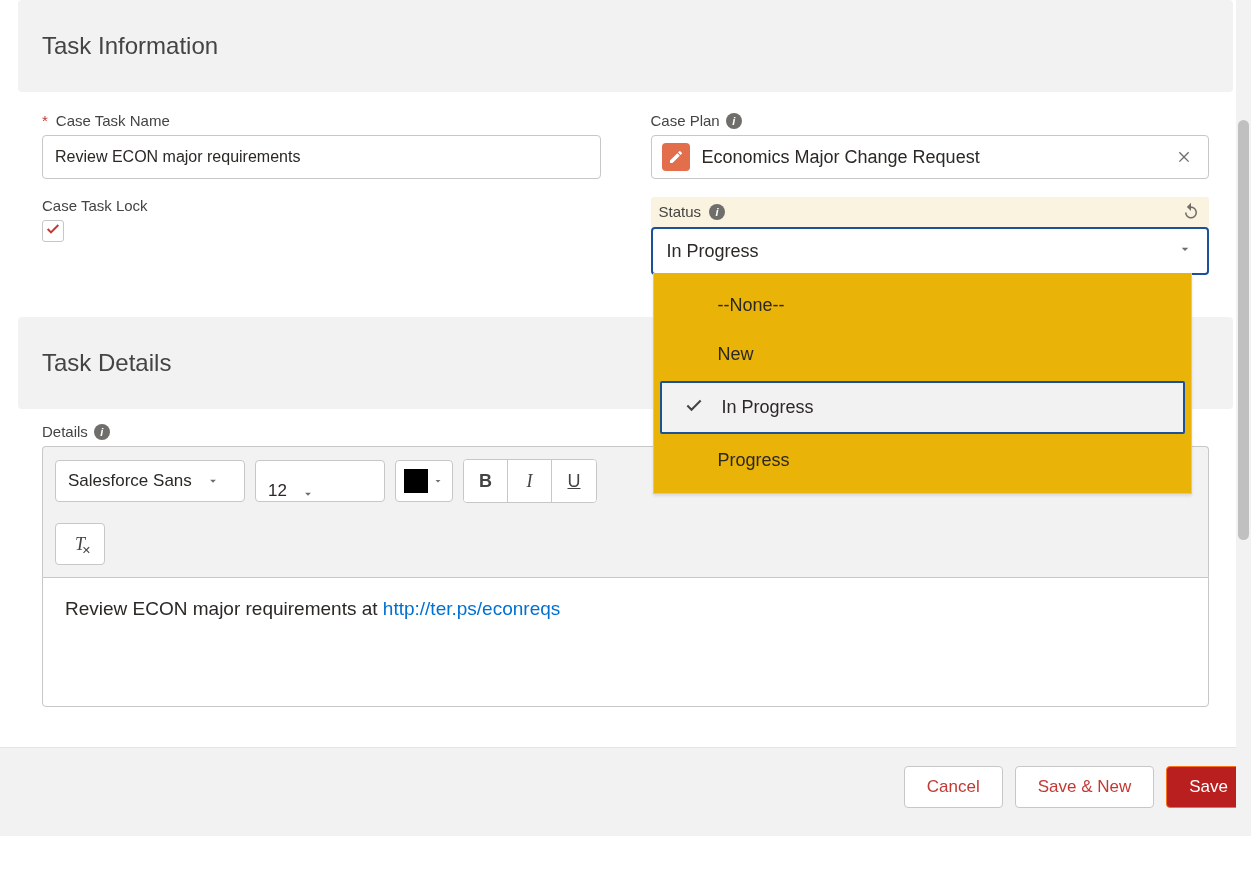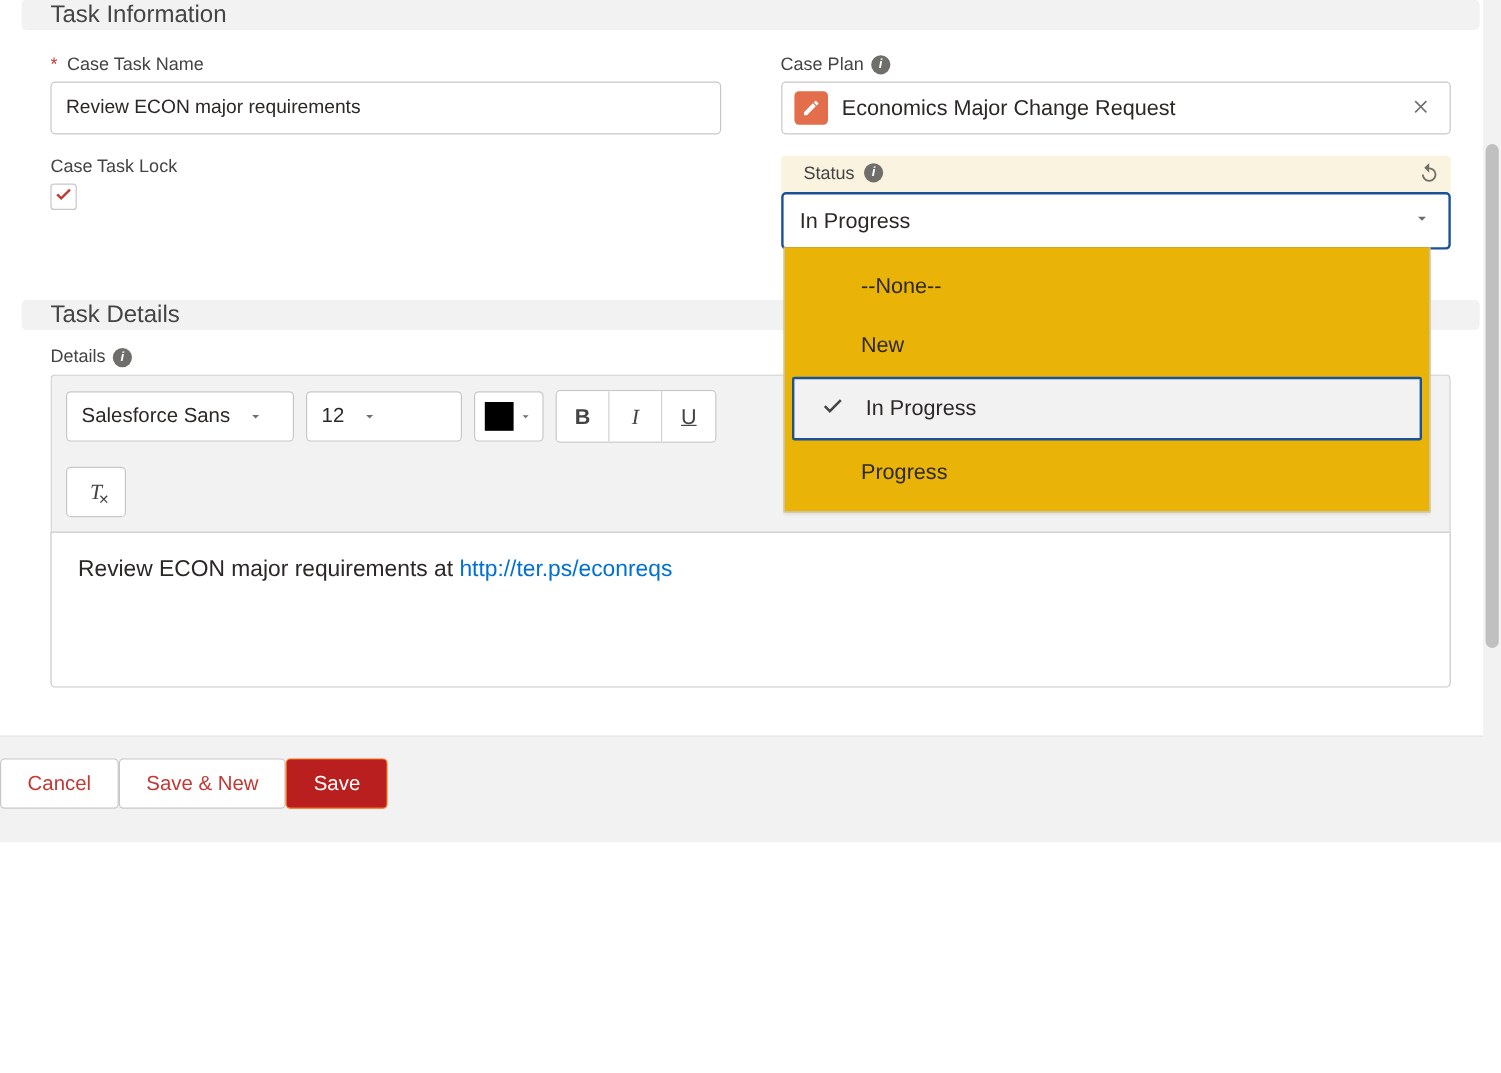--- a/index.html
+++ b/index.html
@@ -1,22 +1,22 @@
 <!DOCTYPE html>
 <html><head>
 <meta charset="utf-8">
 <style>
   * { box-sizing: border-box; }
   html, body { margin:0; padding:0; font-family: -apple-system, "Segoe UI", Arial, sans-serif; color:#3e3e3c; background:#fff;}
   .page { width:1251px; margin:0 auto; background:#fff; }
 
   .section-head {
     background:#f3f2f2;
-    padding: 1px 24px;
-    font-size: 20px;
+    padding: 32px 24px;
+    font-size: 24px;
     color:#444;
     border-radius:4px;
     margin: 0 18px;
   }
   .fields-grid {
     display:grid;
     grid-template-columns: 1fr 1fr;
     gap: 0 50px;
     padding: 20px 42px 24px 42px;
   }
@@ -42,21 +42,21 @@
     display:flex; align-items:center; justify-content:center; color:#fff;
   }
   .lookup-text { flex:1; font-size:18px; color:#2b2826; }
   .lookup-clear { font-size:20px; color:#706e6b; padding:4px 6px; cursor:pointer;}
 
   .status-strip {
     background:#faf3df; border-radius:3px 3px 0 0;
     padding:4px 8px 6px 8px;
     display:flex; align-items:center; justify-content:space-between;
   }
-  .status-strip .left { display:flex; align-items:flex-start; gap:8px; font-size:15px; color:#444;margin-left:11px;}
+  .status-strip .left { display:flex; align-items:flex-end; gap:8px; font-size:15px; color:#444;}
   .undo-icon { width:20px; height:20px; color:#706e6b; cursor:pointer; display:flex; align-items:center; justify-content:center;}
 
   .select-box {
     position:relative;
     border:2px solid #1b5297; border-radius:4px;
     height:48px; display:flex; align-items:center; padding:0 14px;
     font-size:18px; color:#2b2826; background:#fff; justify-content:space-between;
   }
   .dropdown-arrow { color:#706e6b; }
   .dropdown-panel {
@@ -120,21 +120,21 @@
     position:relative;
   }
   .rte-body {
     border:1px solid #c9c7c5; border-radius:0 0 4px 4px;
     min-height:130px; padding:20px 22px; font-size:19px; color:#2b2826; background:#fff;
   }
   .rte-body a { color:#0070d2; text-decoration:none; }
 
   .footer-bar {
     background:#f3f2f2; padding:18px 0 28px 0;
-    display:flex; justify-content:flex-start; gap:0;
+    display:flex; justify-content:flex-end; gap:12px;
     border-top:1px solid #e5e5e5;
   }
   .btn {
     height:42px; padding:0 22px; border-radius:4px; font-size:17px;
     display:flex; align-items:center; cursor:pointer; border:1px solid #c9c7c5; background:#fff;
   }
   .btn-cancel { color:#c23934; }
   .btn-savenew { color:#c23934; }
   .btn-save { background:#b91f1f; color:#fff; border:1px solid #f97316; }
 
@@ -239,21 +239,21 @@
       <span class="info-icon">i</span>
     </div>
 
     <div class="rte-toolbar">
       <div class="tb-select" style="min-width:190px;">
         <span>Salesforce Sans</span>
         <svg viewBox="0 0 24 24" width="14" height="14" fill="#706e6b">
               <path d="M7 10l5 5 5-5z"></path>
             </svg>
       </div>
-      <div class="tb-select" style="min-width:130px;">
+      <div class="tb-select" style="min-width:130px;align-items:flex-end;">
         <span>12</span>
         <svg viewBox="0 0 24 24" width="14" height="14" fill="#706e6b">
               <path d="M7 10l5 5 5-5z"></path>
             </svg>
       </div>
       <div class="tb-color">
         <span class="color-swatch"></span>
         <svg viewBox="0 0 24 24" width="12" height="12" fill="#706e6b">
               <path d="M7 10l5 5 5-5z"></path>
             </svg>

